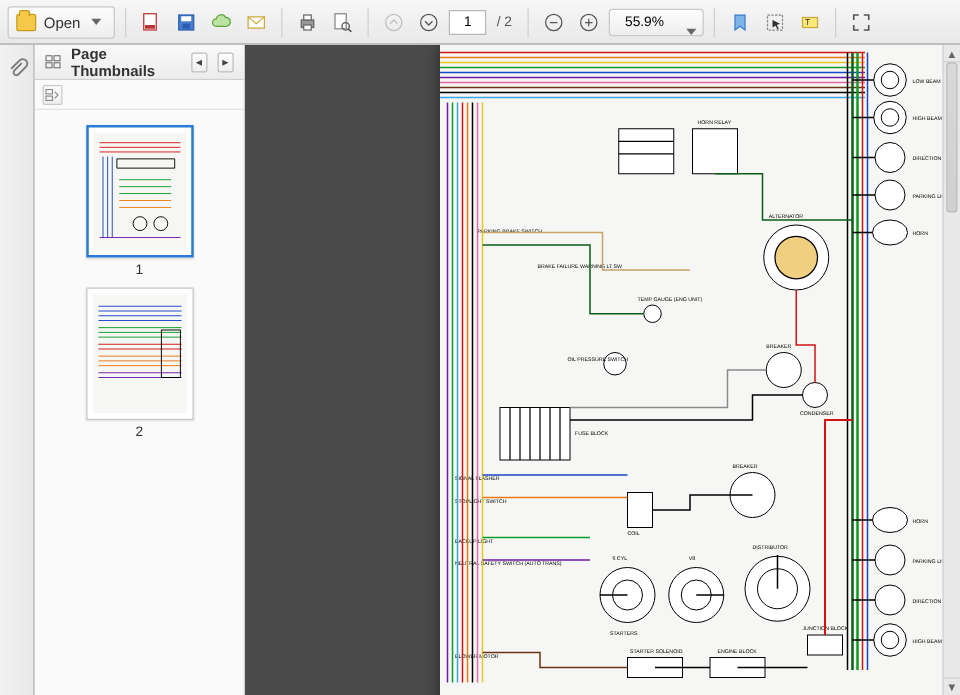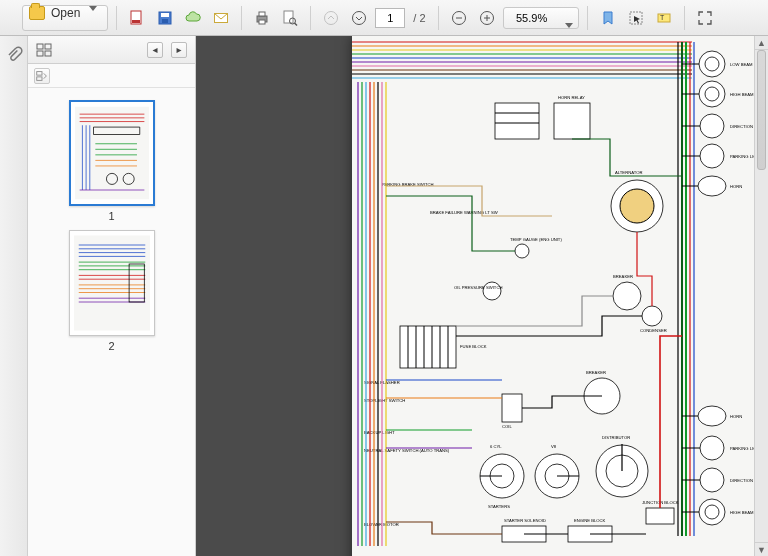--- a/index.html
+++ b/index.html
@@ -1,18 +1,18 @@
 <!DOCTYPE html>
 <html><head>
 <meta charset="utf-8">
 <style>
 * { box-sizing: border-box; margin: 0; padding: 0; font-family: "Segoe UI", Tahoma, sans-serif; }
 html, body { width: 768px; height: 556px; overflow: hidden; background:#4b4b4b; }
 .topbar { height: 36px; background: linear-gradient(#f7f7f7,#e8e8e8); border-bottom:1px solid #bdbdbd; display:flex; align-items:center; padding:0 6px; gap:4px;}
-.open-btn { height:26px; display:flex; gap:6px; padding:0 10px 0 6px; background:linear-gradient(#fdfdfd,#eee); border:1px solid #c9c9c9; border-radius:3px; font-size:12px; color:#333; cursor:pointer;margin-left:16px;}
+.open-btn { height:26px; display:flex; align-items:center; gap:6px; padding:0 10px 0 6px; background:linear-gradient(#fdfdfd,#eee); border:1px solid #c9c9c9; border-radius:3px; font-size:12px; color:#333; cursor:pointer;}
 .open-btn .folder{width:16px;height:14px;background:#f5c84a;border:1px solid #c79a1a;border-radius:2px;position:relative;}
 .open-btn .folder:before{content:"";position:absolute;top:-4px;left:1px;width:7px;height:4px;background:#f5c84a;border:1px solid #c79a1a;border-bottom:none;border-radius:2px 2px 0 0;}
 .open-btn .tri{width:0;height:0;border-left:4px solid transparent;border-right:4px solid transparent;border-top:5px solid #666;margin-left:3px;}
 .tb-sep{width:1px;height:24px;background:#cfcfcf;margin:0 4px;}
 .tb-ico{width:24px;height:24px;display:flex;align-items:center;justify-content:center;border-radius:3px;cursor:pointer;}
 .tb-ico svg{width:16px;height:16px;}
 .page-field{width:30px;height:20px;border:1px solid #b8b8b8;text-align:center;font-size:11px;background:#fff;}
 .page-of{font-size:11px;color:#555;margin:0 4px;}
 .zoom-field{width:56px;height:20px;border:1px solid #b8b8b8;text-align:center;font-size:11px;background:#fff;}
 .zoom-wrap{display:flex;align-items:flex-end;border:1px solid #c9c9c9;border-radius:3px;background:linear-gradient(#fdfdfd,#eee);height:22px;}
@@ -169,20 +169,21 @@
   <div class="thumbs">
     <div class="panel-head">
       <span class="ico">
           <svg viewBox="0 0 16 16">
             <rect x="1" y="2" width="6" height="5" fill="none" stroke="#666"></rect>
             <rect x="1" y="9" width="6" height="5" fill="none" stroke="#666"></rect>
             <rect x="9" y="2" width="6" height="5" fill="none" stroke="#666"></rect>
             <rect x="9" y="9" width="6" height="5" fill="none" stroke="#666"></rect>
           </svg>
         </span>
+      <span style="font-weight:600;">Page Thumbnails</span>
       <span class="spacer"></span>
       <span class="nav">◂</span>
       <span class="nav">▸</span>
     </div>
     <div class="thumbs-toolbar">
       <span class="mini">
           <svg viewBox="0 0 16 16">
             <rect x="2" y="3" width="6" height="4" fill="none" stroke="#888"></rect>
             <rect x="2" y="9" width="6" height="4" fill="none" stroke="#888"></rect>
             <path d="M10 5l3 3-3 3" fill="none" stroke="#888"></path>

